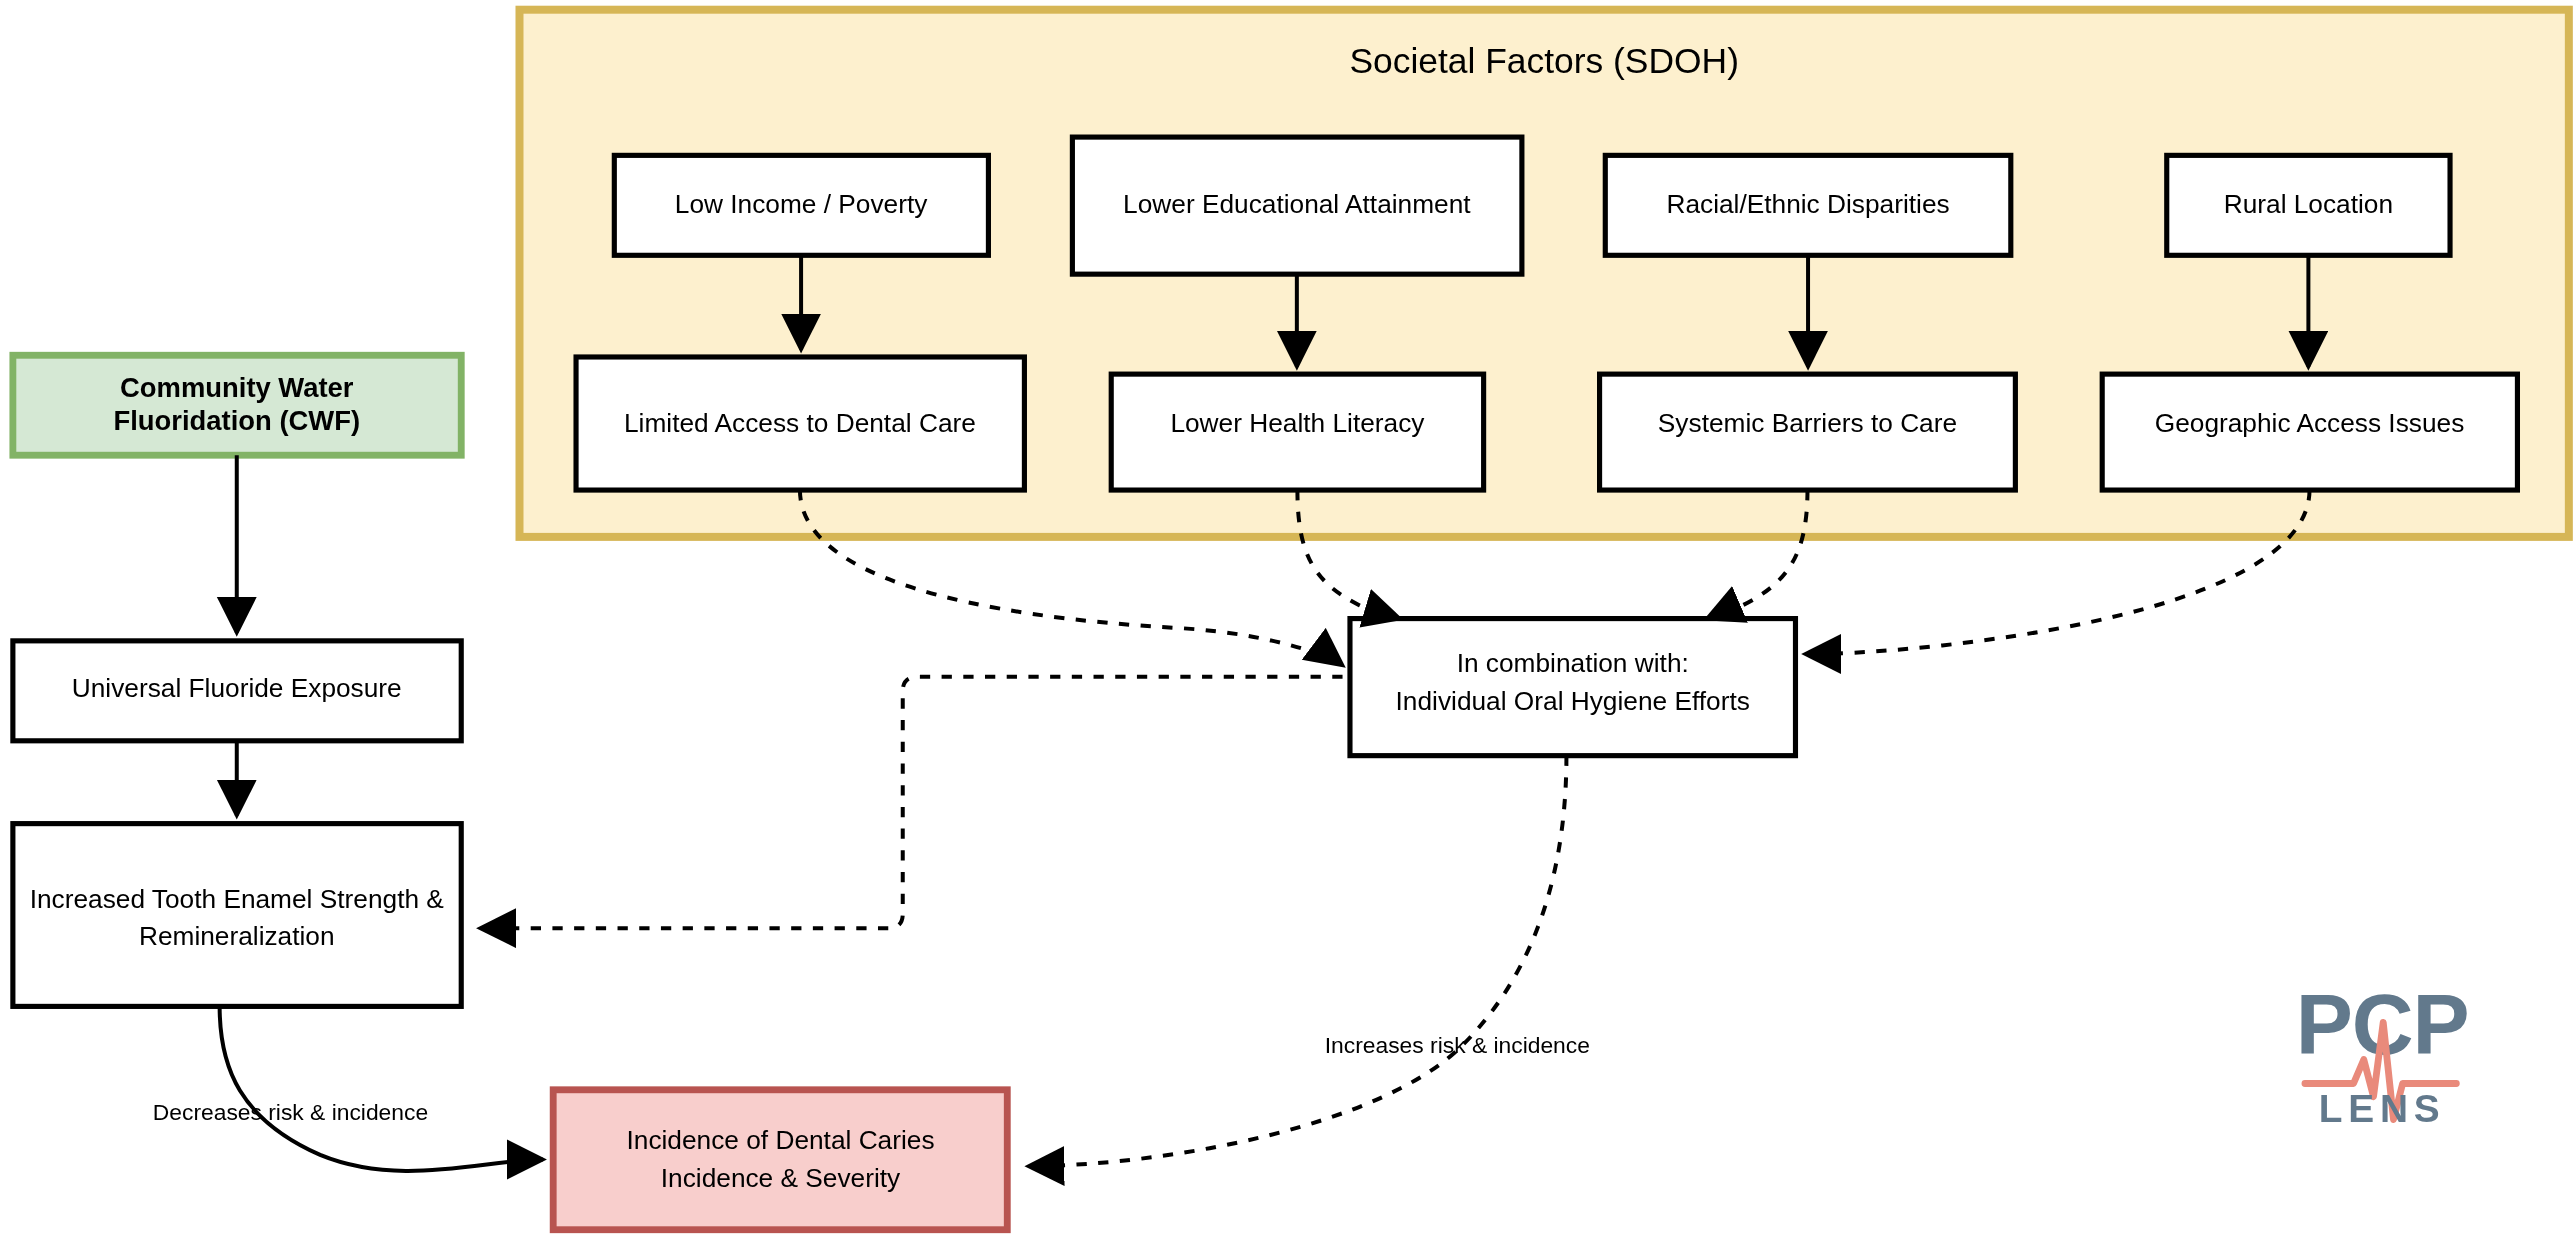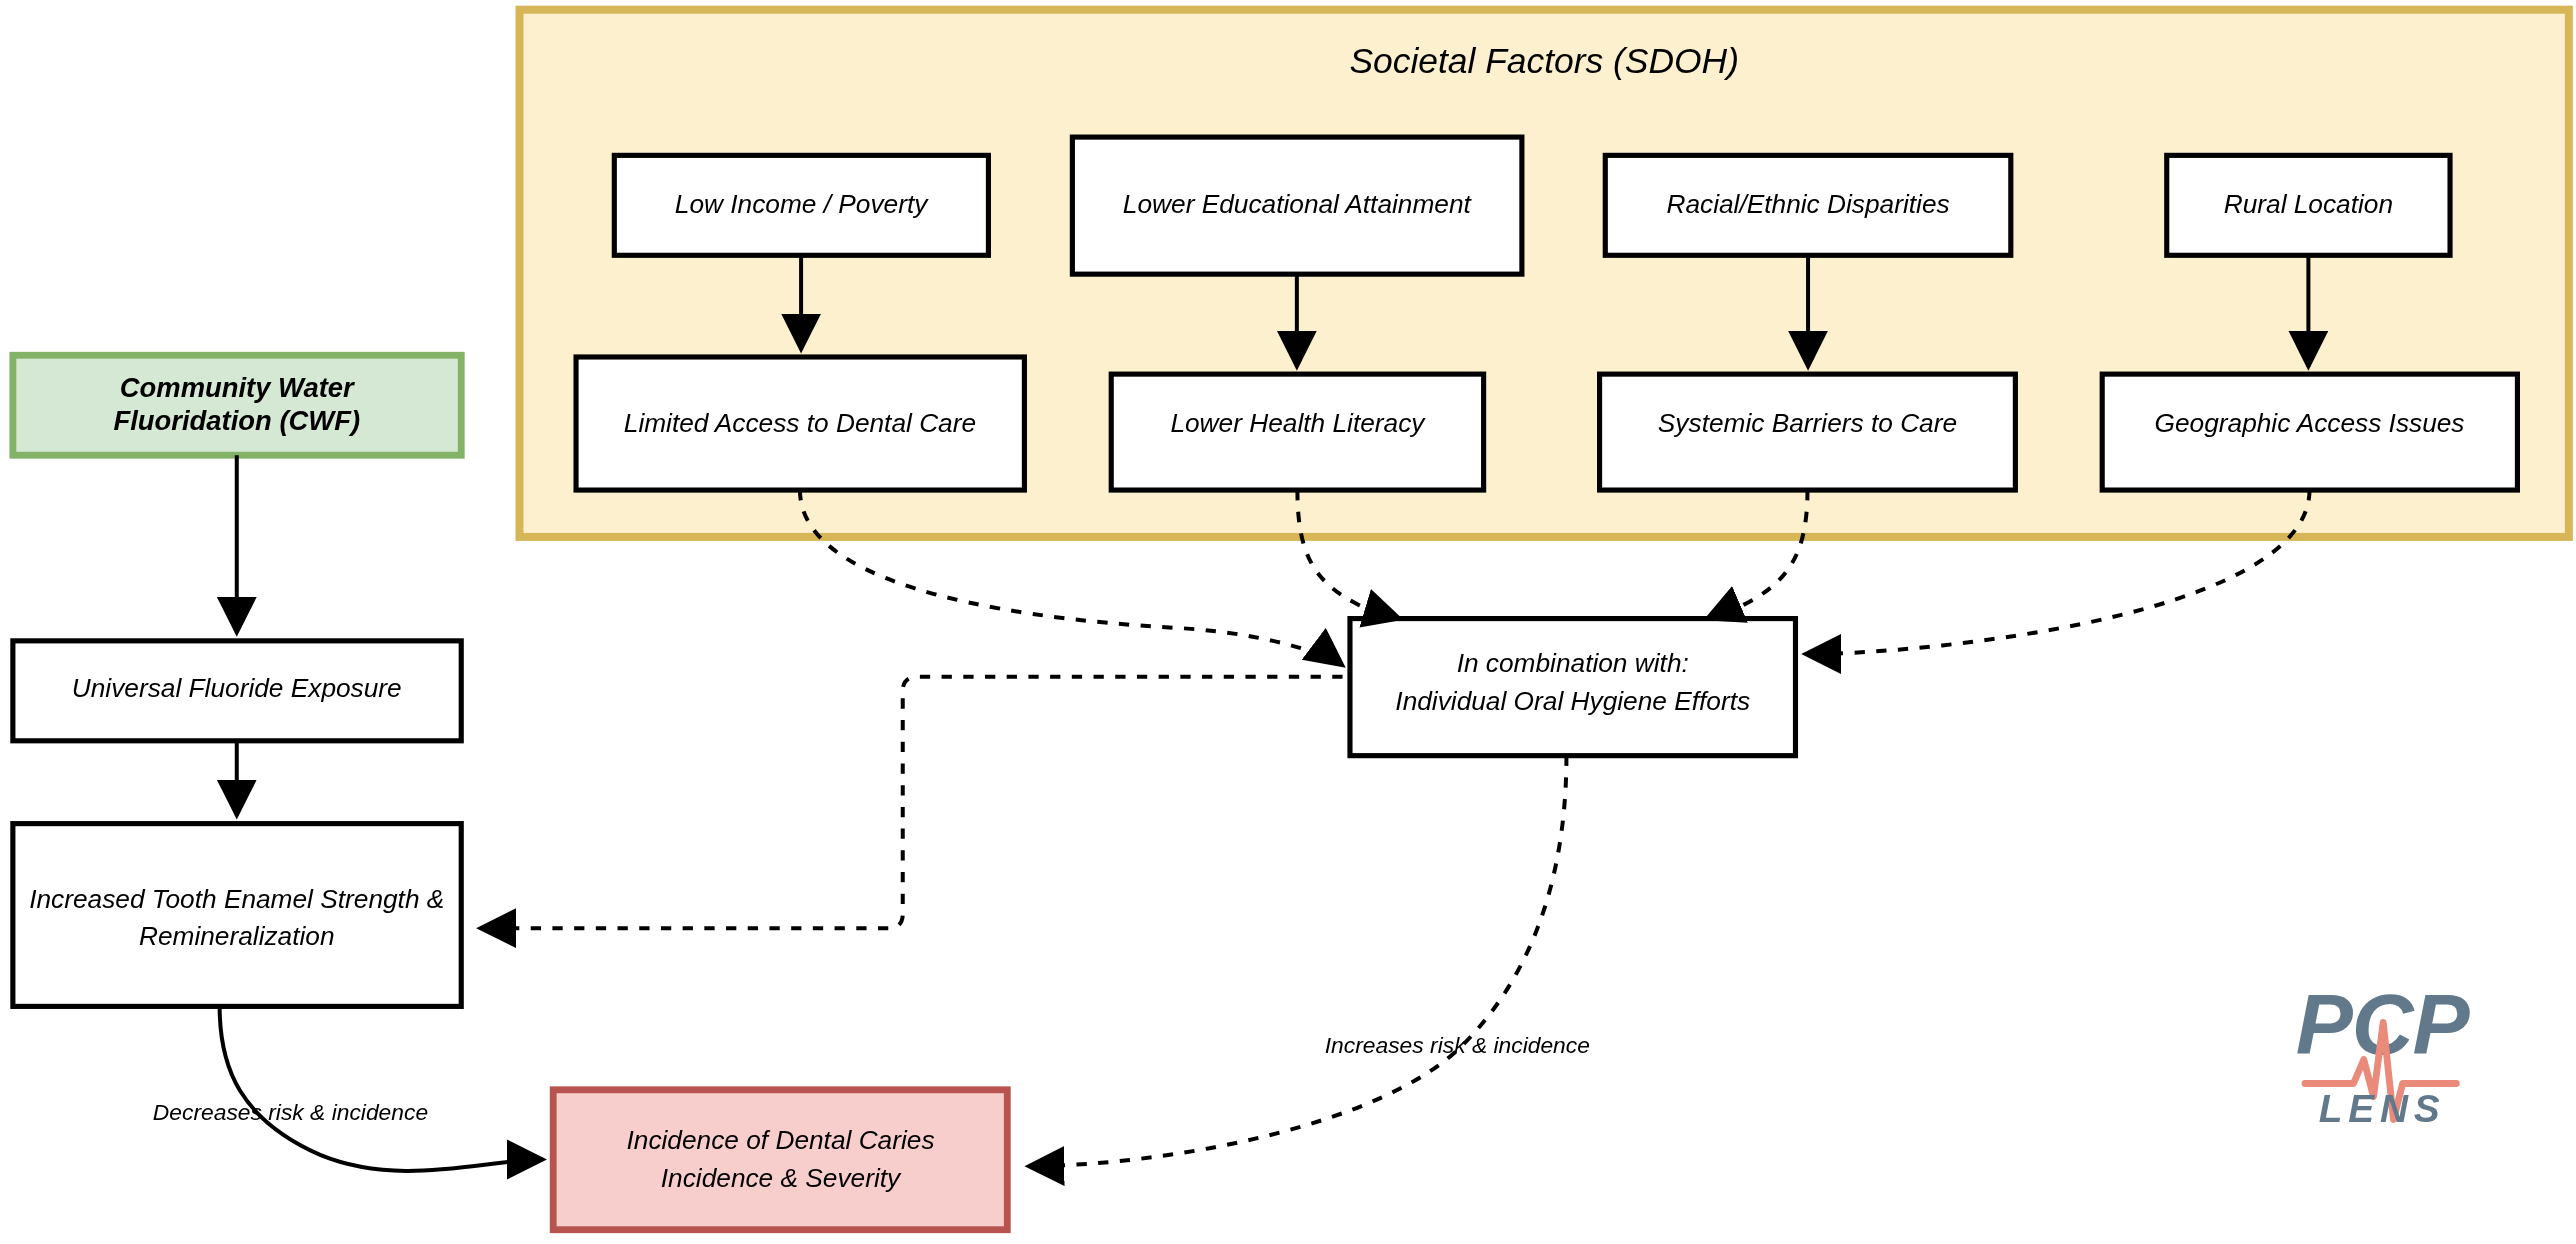--- a/index.html
+++ b/index.html
@@ -10,21 +10,20 @@
   body {
     width: 2576px;
     height: 1244px;
     font-family: "Liberation Sans", sans-serif;
     overflow: hidden;
   }
   #diagram-root {
     position: relative;
     width: 2576px;
     height: 1244px;
-    font-style: italic;
   }
   svg.canvas {
     position: absolute;
     top: 0;
     left: 0;
     width: 2576px;
     height: 1244px;
   }
   .node-text {
     font-family: "Liberation Sans", sans-serif;

